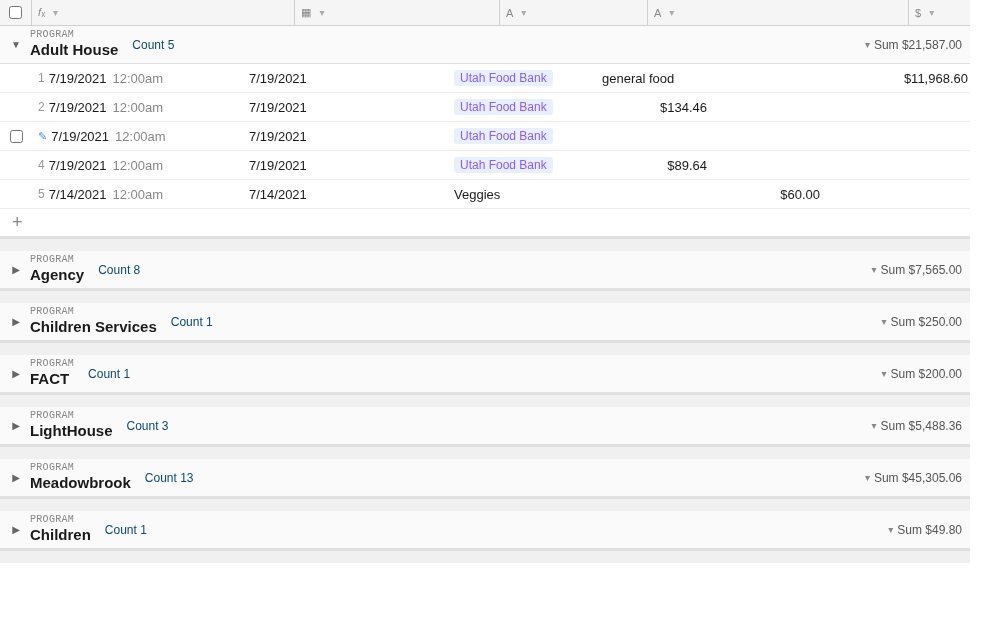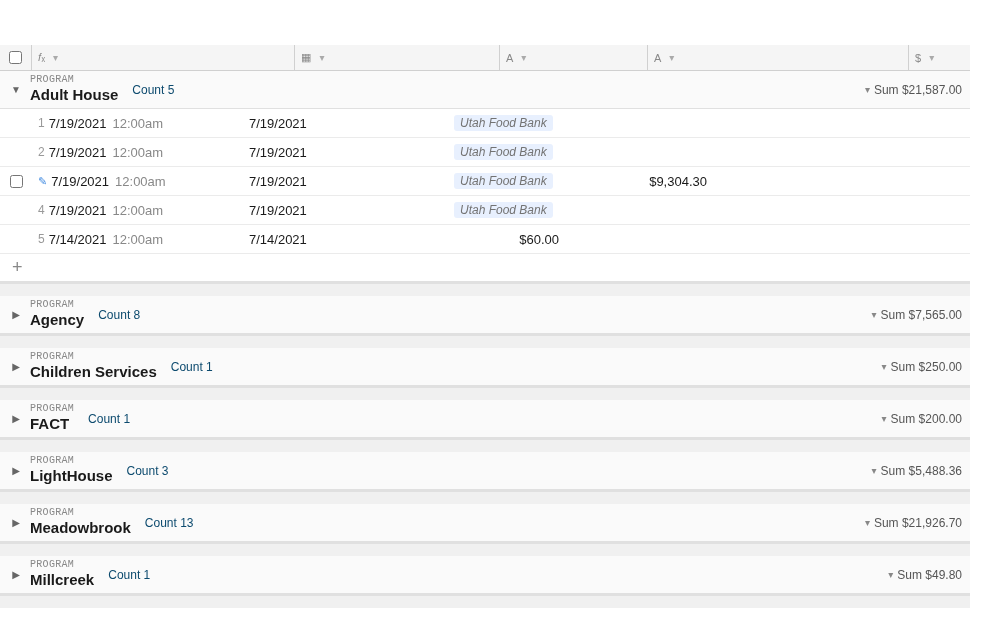--- a/index.html
+++ b/index.html
@@ -6,21 +6,20 @@
     body {
       font-family: -apple-system, BlinkMacSystemFont, 'Segoe UI', sans-serif;
       font-size: 13px;
       background: #fff;
       color: #1a1a1a;
     }
 
     .table-container {
       width: 970px;
       overflow: hidden;
-      margin-top: 45px;
     }
 
     
     .header-row {
       display: flex;
       align-items: center;
       border-bottom: 1px solid #d0d0d0;
       background: #f5f5f5;
       height: 26px;
       position: sticky;
@@ -180,25 +179,24 @@
     .data-cell.col-date  { width: 205px; }
     .data-cell.col-company { width: 148px; }
     .data-cell.col-desc  { width: 261px; }
     .data-cell.col-amount {
       width: 117px;
       justify-content: flex-end;
     }
 
     .company-tag {
       background: #e8f0fe;
-      color: #737373;
+      color: #8b5cf6;
       padding: 1px 6px;
       border-radius: 3px;
       font-size: 12px;
-      font-style: italic;
     }
 
     .add-row {
       display: flex;
       align-items: center;
       height: 28px;
       padding-left: 12px;
       color: #888;
       font-size: 18px;
       cursor: pointer;
@@ -289,84 +287,96 @@
           <span style="color:#999;font-size:12px;margin-right:4px;">1</span>
           <span>7/19/2021</span>
           <span style="color:#888;margin-left:6px;">12:00am</span>
         </div>
         <div class="data-cell col-date">
           <span>7/19/2021</span>
         </div>
         <div class="data-cell col-company">
           <span class="company-tag">Utah Food Bank</span>
         </div>
+        <div class="data-cell col-desc">
+          <span>general food</span>
+        </div>
+        <div class="data-cell col-amount">
+          <span>$11,968.60</span>
+        </div>
       </div>
         <div class="data-row">
         <div class="row-checkbox-cell">
           <span style="display:block;width:13px;height:13px;"></span>
         </div>
         <div class="data-cell col-name-data">
           <span style="color:#999;font-size:12px;margin-right:4px;">2</span>
           <span>7/19/2021</span>
           <span style="color:#888;margin-left:6px;">12:00am</span>
         </div>
         <div class="data-cell col-date">
           <span>7/19/2021</span>
         </div>
         <div class="data-cell col-company">
           <span class="company-tag">Utah Food Bank</span>
         </div>
+        <div class="data-cell col-amount">
+          <span>$134.46</span>
+        </div>
       </div>
         <div class="data-row">
         <div class="row-checkbox-cell">
           <input type="checkbox" style="">
         </div>
         <div class="data-cell col-name-data">
           <span class="edit-icon">✎</span>
           <span>7/19/2021</span>
           <span style="color:#888;margin-left:6px;">12:00am</span>
         </div>
         <div class="data-cell col-date">
           <span>7/19/2021</span>
         </div>
         <div class="data-cell col-company">
           <span class="company-tag">Utah Food Bank</span>
         </div>
-        <div class="data-cell col-amount">
-          <span>$9,304.30</span>
-        </div>
       </div>
         <div class="data-row">
         <div class="row-checkbox-cell">
           <span style="display:block;width:13px;height:13px;"></span>
         </div>
         <div class="data-cell col-name-data">
           <span style="color:#999;font-size:12px;margin-right:4px;">4</span>
           <span>7/19/2021</span>
           <span style="color:#888;margin-left:6px;">12:00am</span>
         </div>
         <div class="data-cell col-date">
           <span>7/19/2021</span>
         </div>
         <div class="data-cell col-company">
           <span class="company-tag">Utah Food Bank</span>
+        </div>
+        <div class="data-cell col-amount">
+          <span>$89.64</span>
         </div>
       </div>
         <div class="data-row">
         <div class="row-checkbox-cell">
           <span style="display:block;width:13px;height:13px;"></span>
         </div>
         <div class="data-cell col-name-data">
           <span style="color:#999;font-size:12px;margin-right:4px;">5</span>
           <span>7/14/2021</span>
           <span style="color:#888;margin-left:6px;">12:00am</span>
         </div>
         <div class="data-cell col-date">
           <span>7/14/2021</span>
         </div>
+        <div class="data-cell col-desc">
+          <span>Veggies</span>
+        </div>
         <div class="data-cell col-amount">
           <span>$60.00</span>
         </div>
       </div>
         <div class="add-row">+</div>
       </div>
       <div class="spacer-row"></div>
       <div class="group-section">
         <div class="group-header">
     <div class="group-left">
@@ -445,32 +455,32 @@
       <div class="group-toggle">▶</div>
       <div class="group-info">
         <span class="group-label">PROGRAM</span>
         <span class="group-name">Meadowbrook</span>
       </div>
       <span class="group-count">Count 13</span>
     </div>
     <div class="group-middle"></div>
     <div class="group-sum">
       <span class="group-sum-arrow">▾</span>
-      <span>Sum $21,926.70</span>
-    </div>
-  </div>
-      </div>
-      <div class="spacer-row"></div>
-      <div class="group-section">
-        <div class="group-header">
-    <div class="group-left">
-      <div class="group-toggle">▶</div>
-      <div class="group-info">
-        <span class="group-label">PROGRAM</span>
-        <span class="group-name">Millcreek</span>
+      <span>Sum $45,305.06</span>
+    </div>
+  </div>
+      </div>
+      <div class="spacer-row"></div>
+      <div class="group-section">
+        <div class="group-header">
+    <div class="group-left">
+      <div class="group-toggle">▶</div>
+      <div class="group-info">
+        <span class="group-label">PROGRAM</span>
+        <span class="group-name">Children</span>
       </div>
       <span class="group-count">Count 1</span>
     </div>
     <div class="group-middle"></div>
     <div class="group-sum">
       <span class="group-sum-arrow">▾</span>
       <span>Sum $49.80</span>
     </div>
   </div>
       </div>

